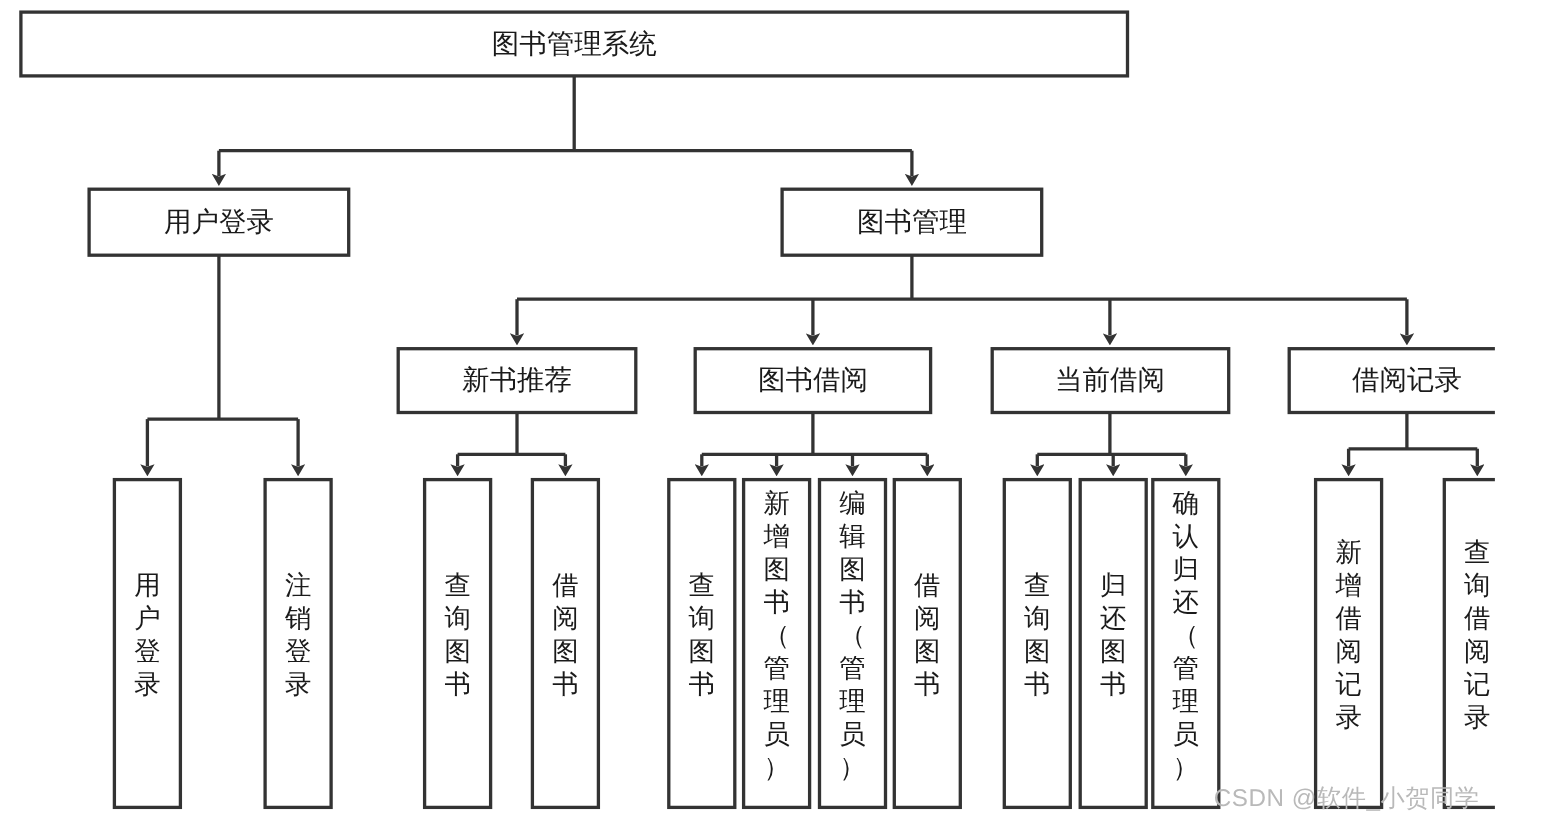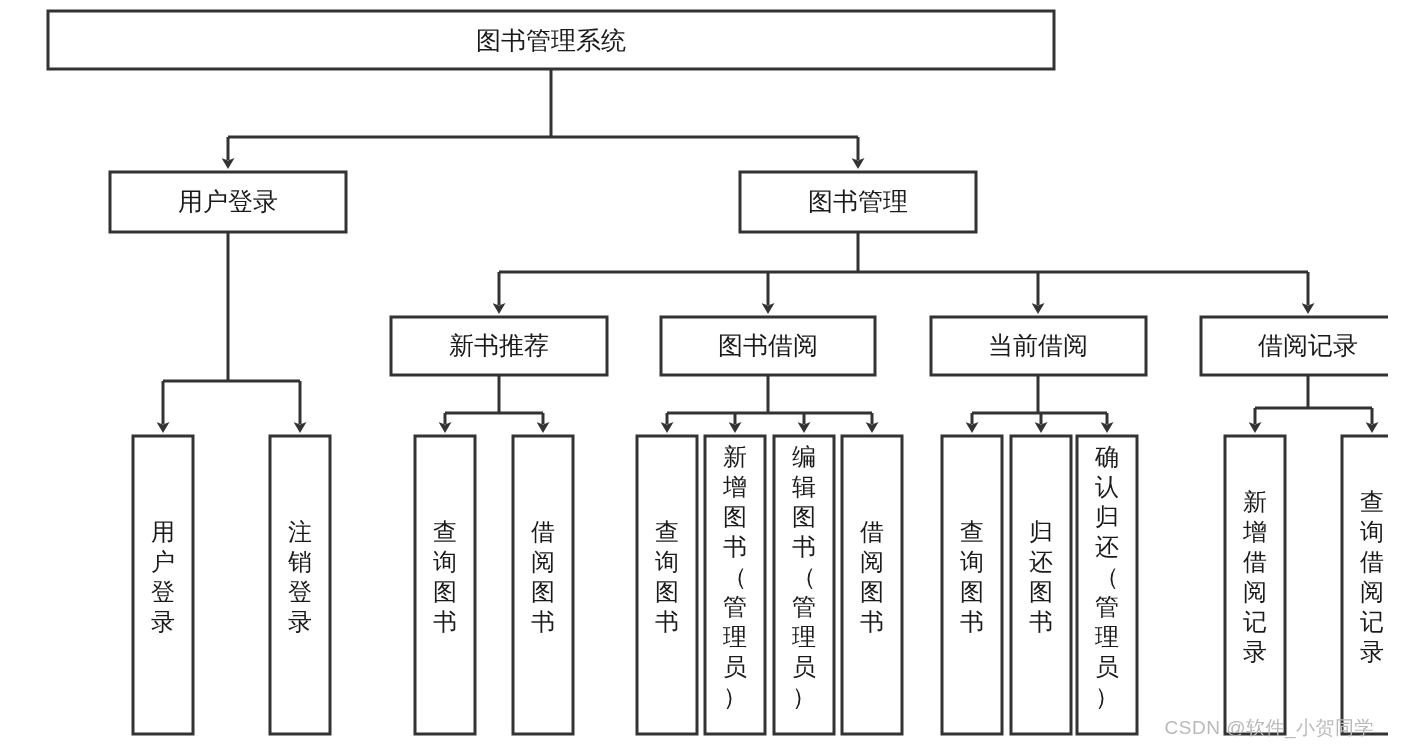--- a/index.html
+++ b/index.html
@@ -9,21 +9,20 @@
   }
   body {
     font-family: "Liberation Sans", "DejaVu Sans", sans-serif;
   }
   #diagram-root {
     position: relative;
     width: 1359px;
     height: 747px;
     background: #ffffff;
     overflow: hidden;
-    margin-left: 29px;
   }
   svg.flow {
     position: absolute;
     left: 0;
     top: 0;
     width: 1405px;
     height: 747px;
   }
   .node-box {
     fill: #ffffff;
@@ -50,21 +49,21 @@
   }
   .arrow-head {
     fill: #333333;
     stroke: none;
   }
   .watermark {
     position: absolute;
     right: 14px;
     bottom: 6px;
     color: #b9b9b9;
-    font-size: 19px;
+    font-size: 22px;
     font-family: "Liberation Sans", "DejaVu Sans", sans-serif;
     white-space: nowrap;
     letter-spacing: 0.5px;
   }
 </style>
 </head>
 <body>
 
 <div id="diagram-root">
 

